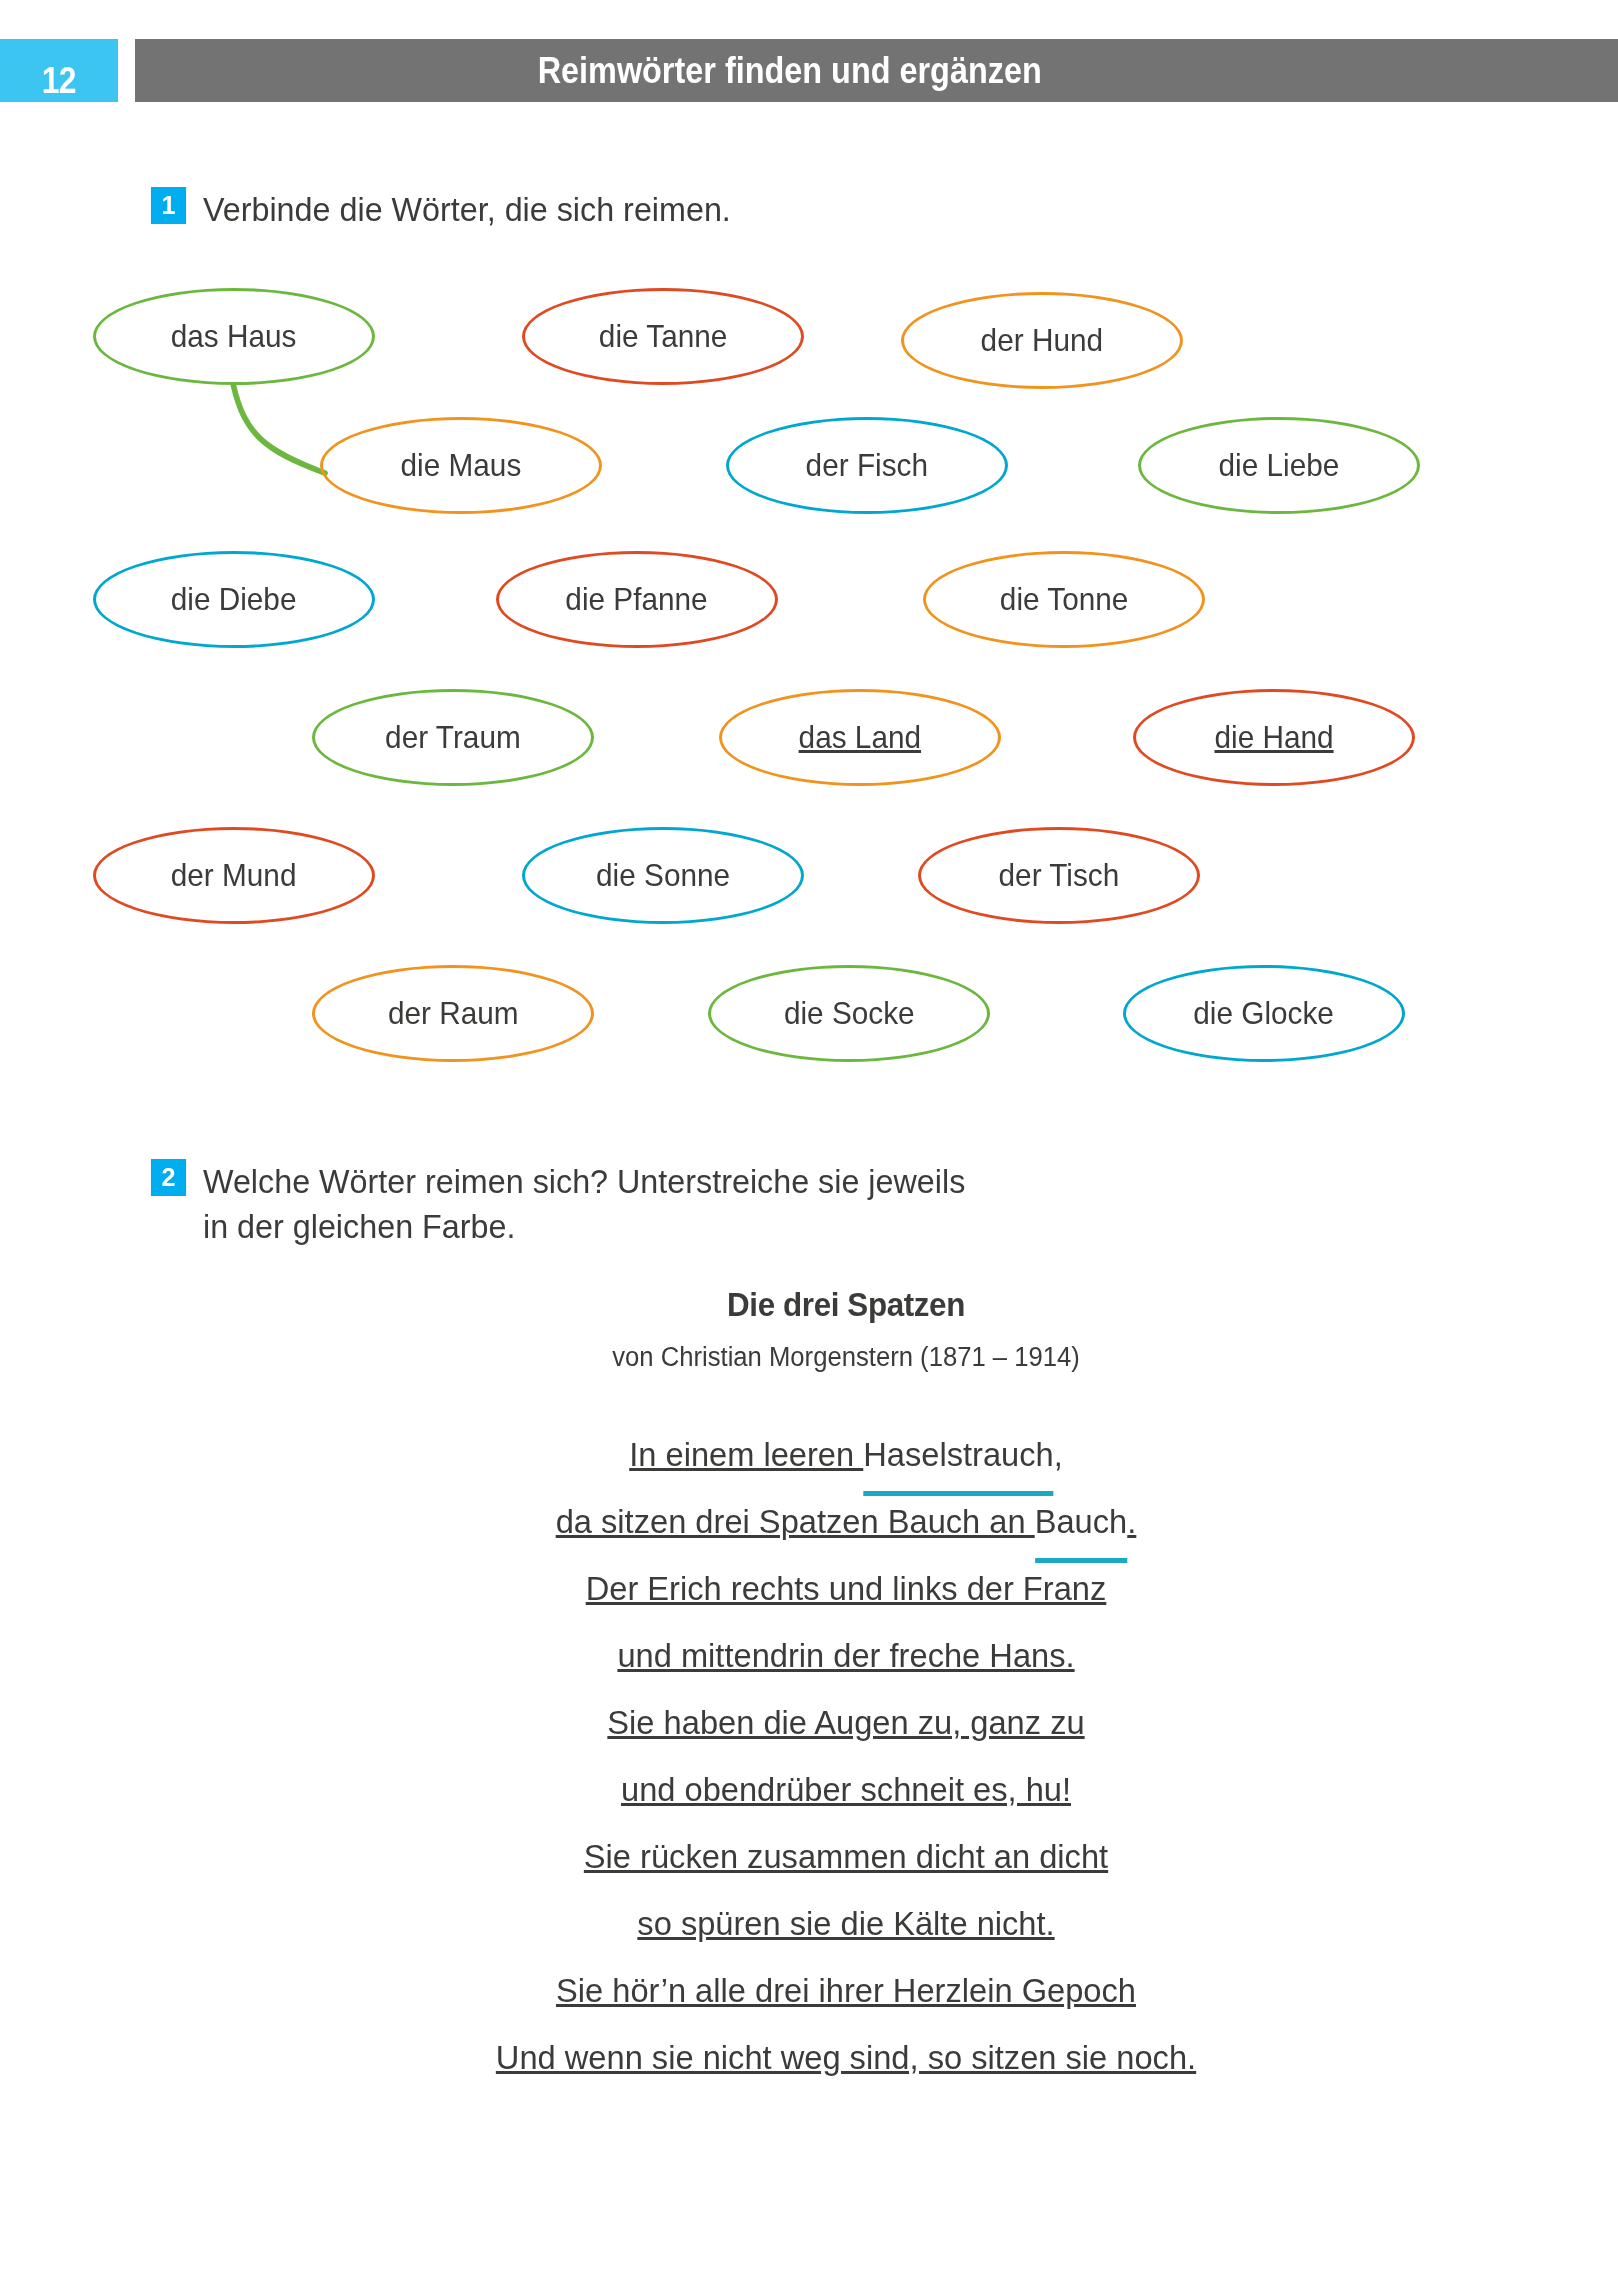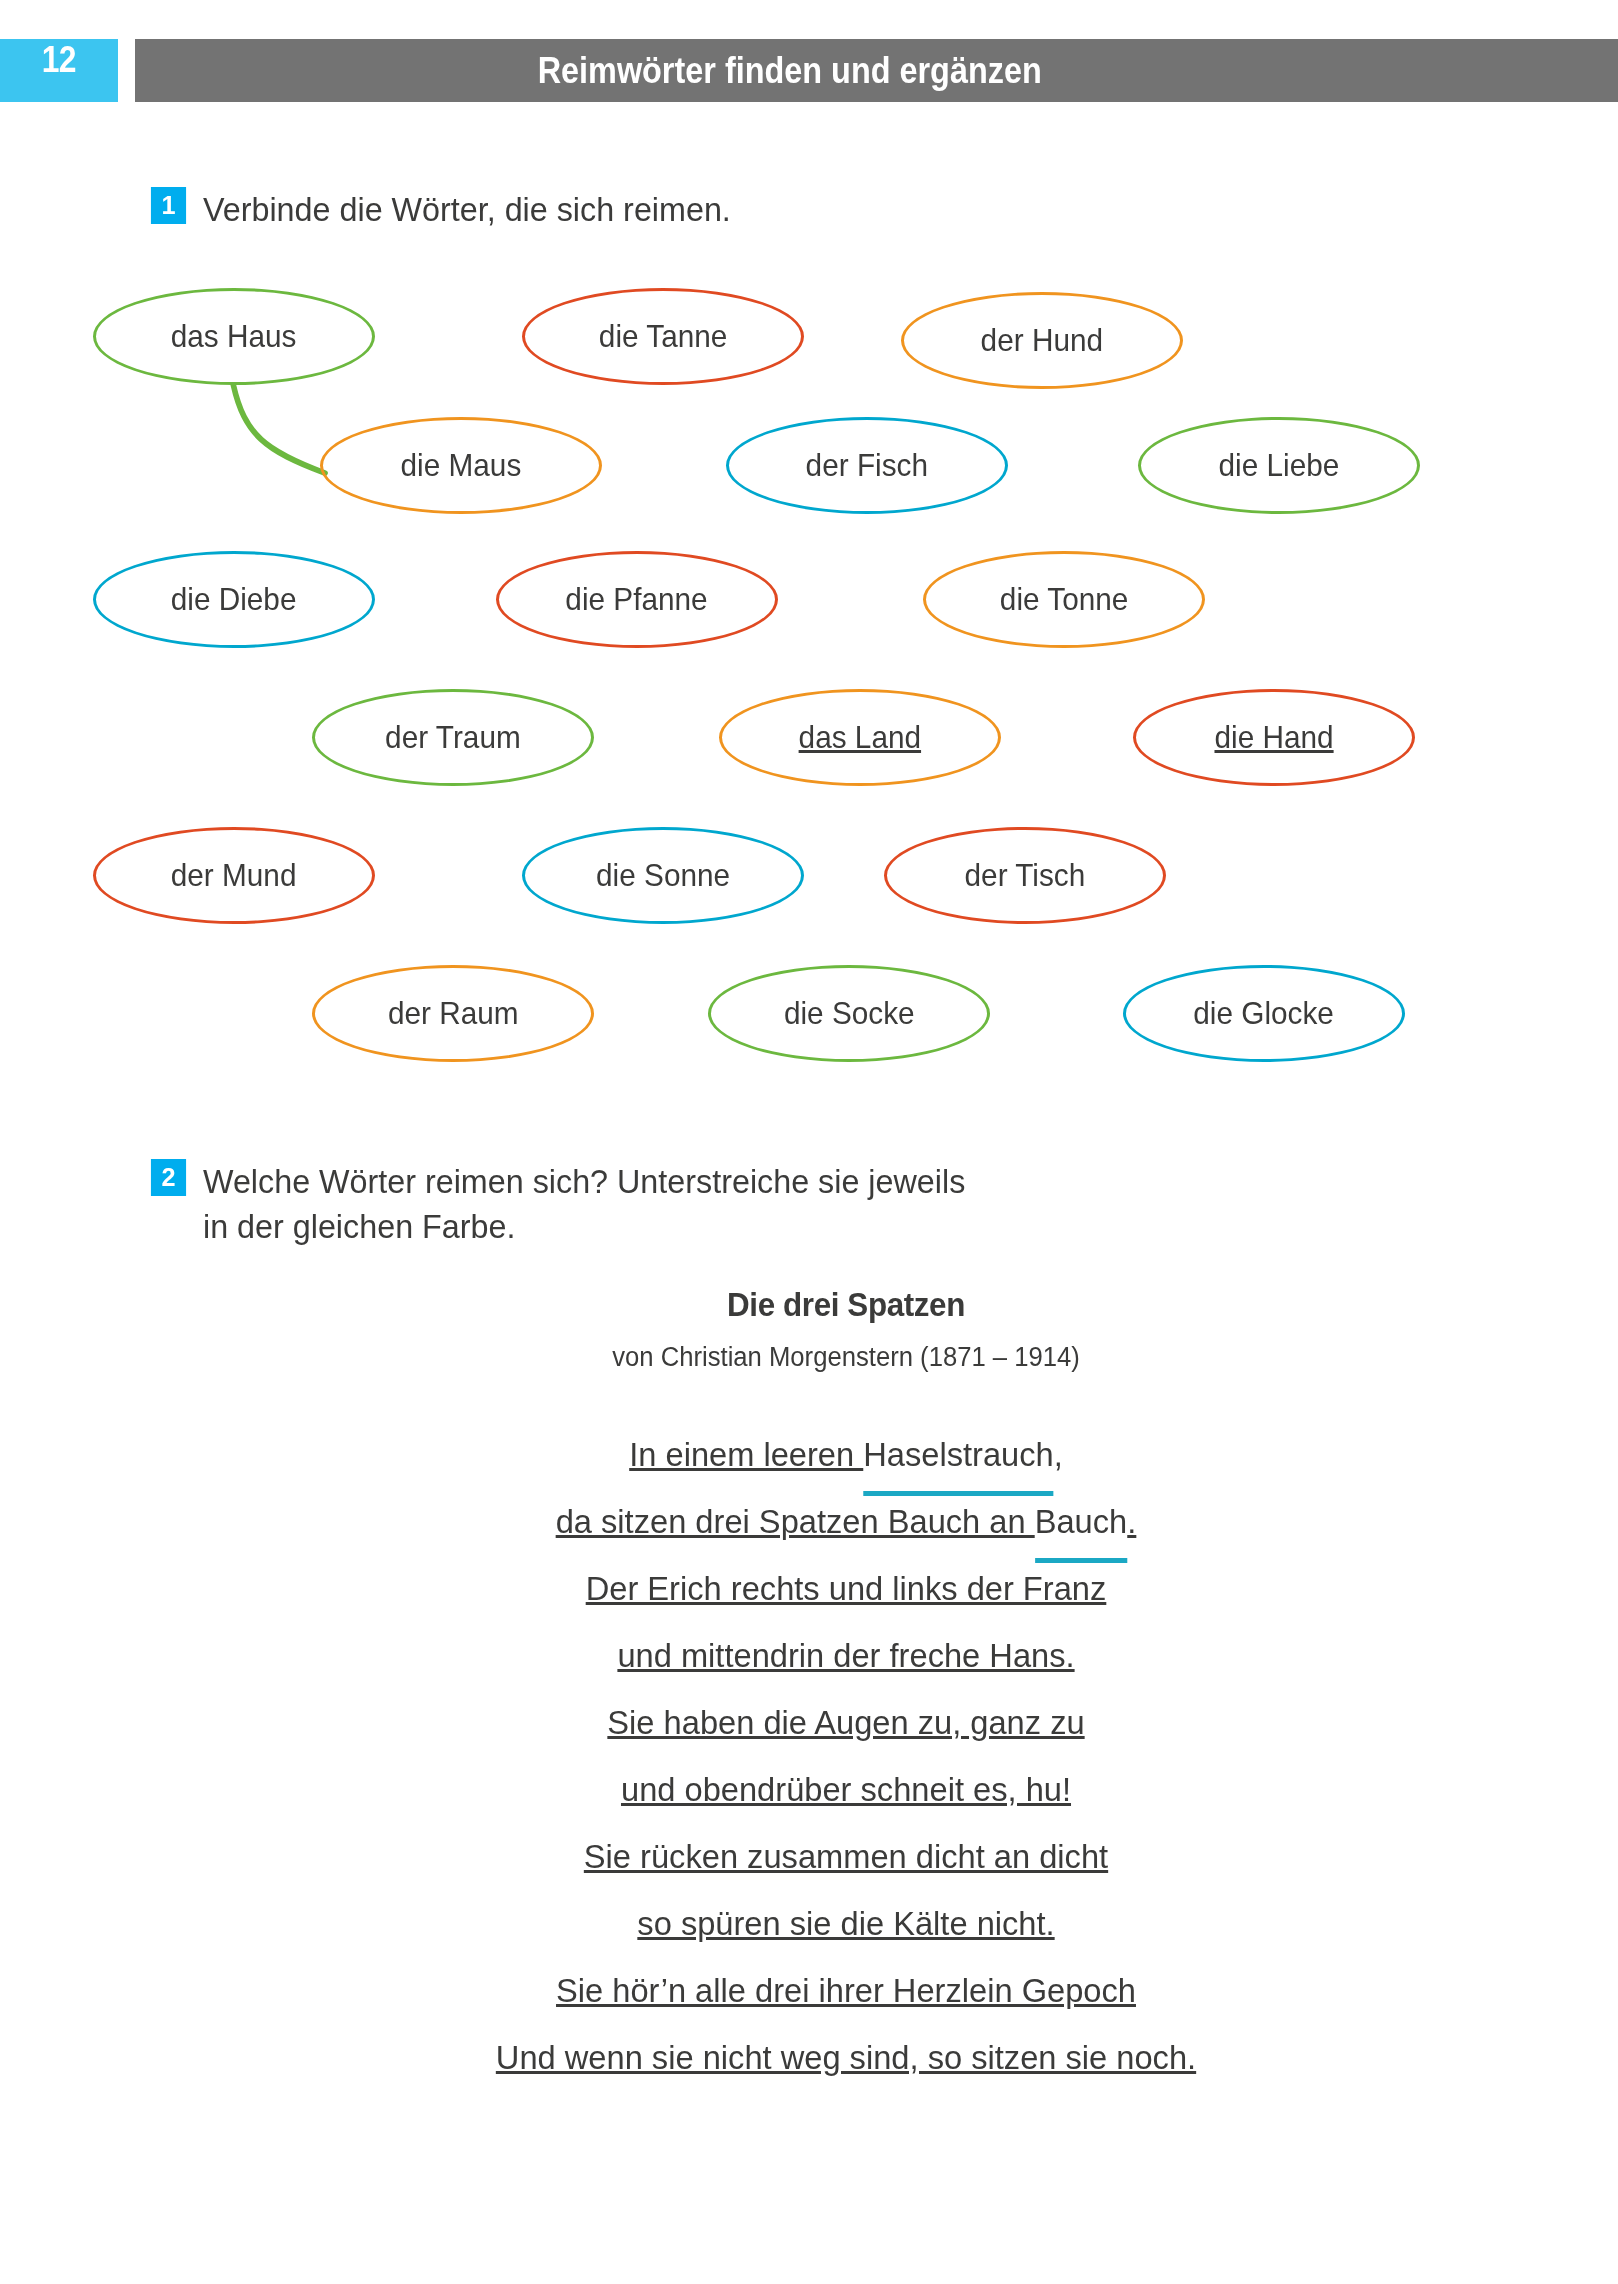--- a/index.html
+++ b/index.html
@@ -25,21 +25,21 @@
     height: 63px;
   }
   .page-num-box {
     position: absolute;
     left: 0;
     top: 0;
     width: 118px;
     height: 63px;
     background: #3CC5F0;
     display: flex;
-    align-items: flex-start;
+    align-items: flex-end;
     justify-content: center;
   }
   .page-num-box span {
     color: #ffffff;
     font-size: 37px;
     font-weight: bold;
     letter-spacing: -0.8px;
     transform: scaleX(0.86);
   }
   .header-banner {
@@ -233,21 +233,21 @@
     </div>
     <div class="bubble" style="left: 1133px; top: 689px; width: 282px; height: 97px; border-color: rgb(224, 74, 34); text-decoration: underline;">
       <span>die Hand</span>
     </div>
     <div class="bubble" style="left: 93px; top: 827px; width: 282px; height: 97px; border-color: rgb(224, 74, 34);">
       <span>der Mund</span>
     </div>
     <div class="bubble" style="left: 522px; top: 827px; width: 282px; height: 97px; border-color: rgb(0, 167, 206);">
       <span>die Sonne</span>
     </div>
-    <div class="bubble" style="left: 884px; top: 827px; width: 282px; height: 97px; border-color: rgb(224, 74, 34);">
+    <div class="bubble" style="left: 918px; top: 827px; width: 282px; height: 97px; border-color: rgb(224, 74, 34);">
       <span>der Tisch</span>
     </div>
     <div class="bubble" style="left: 312px; top: 965px; width: 282px; height: 97px; border-color: rgb(240, 148, 31);">
       <span>der Raum</span>
     </div>
     <div class="bubble" style="left: 708px; top: 965px; width: 282px; height: 97px; border-color: rgb(108, 184, 63);">
       <span>die Socke</span>
     </div>
     <div class="bubble" style="left: 1123px; top: 965px; width: 282px; height: 97px; border-color: rgb(0, 167, 206);">
       <span>die Glocke</span>

